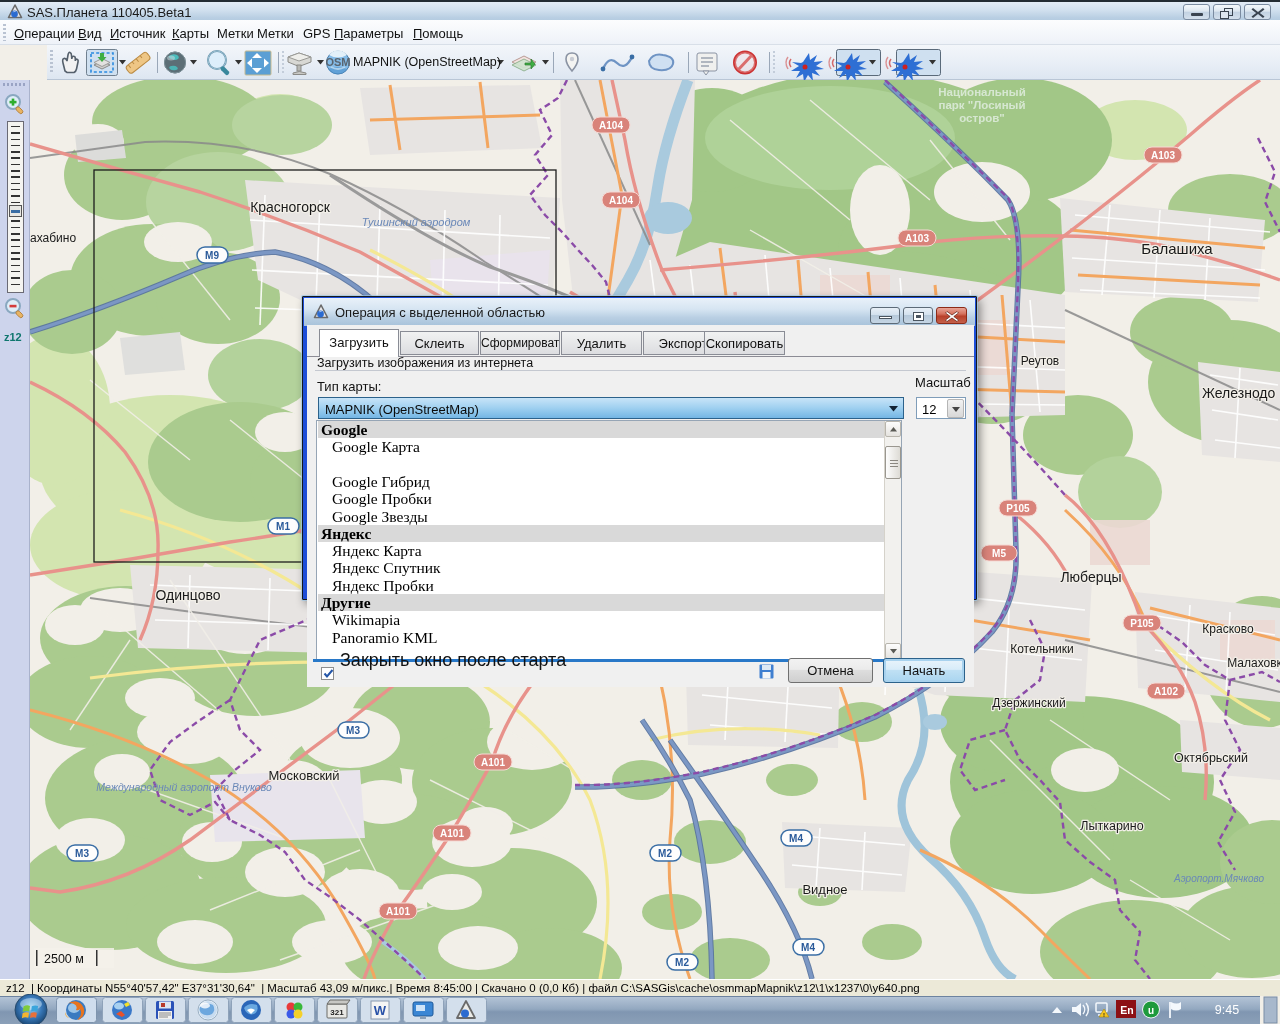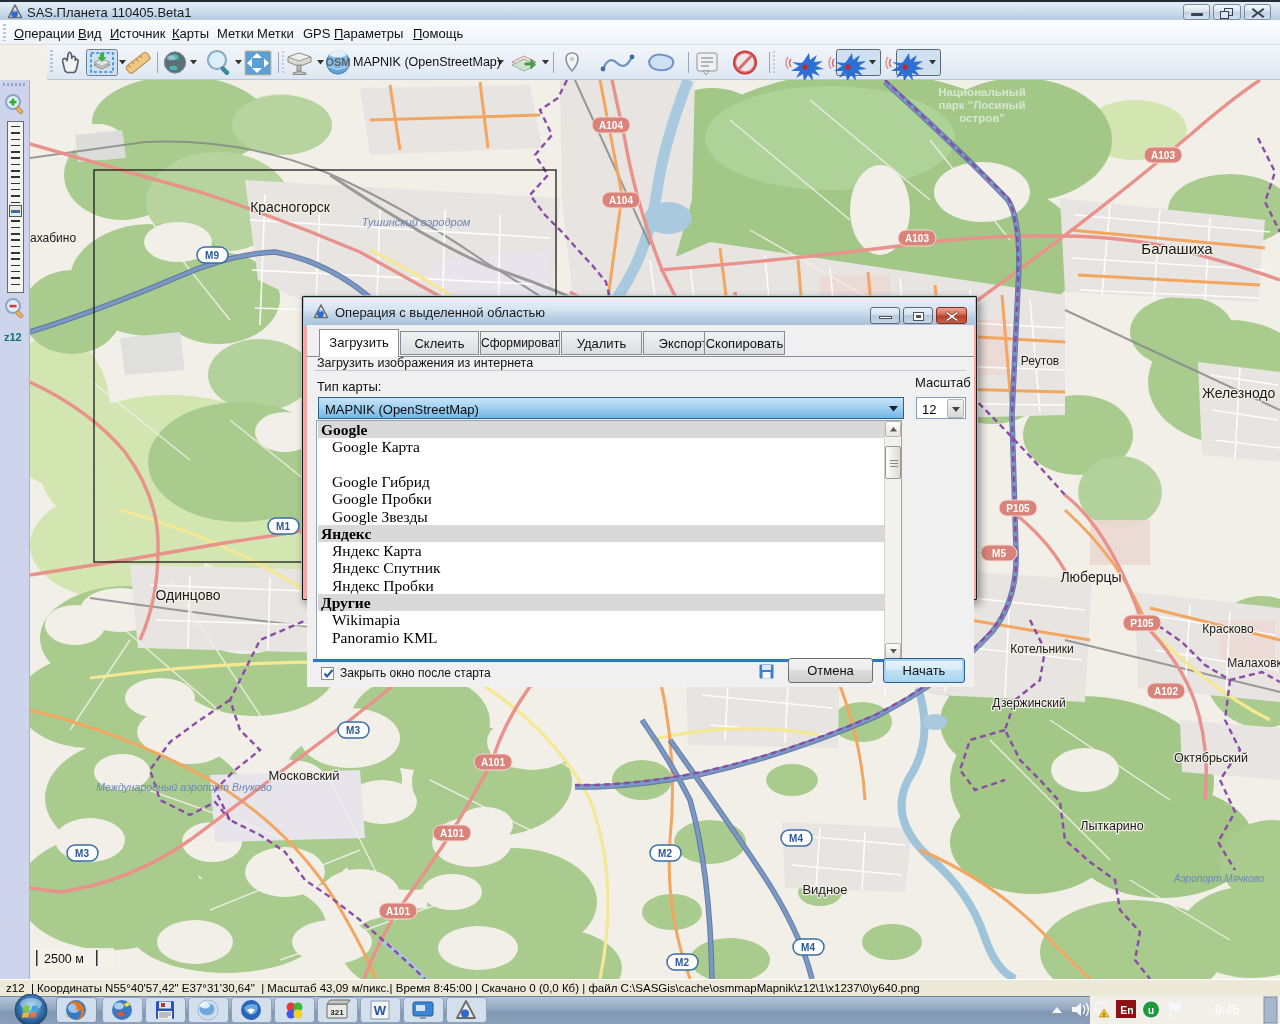--- a/index.html
+++ b/index.html
@@ -28,26 +28,26 @@
 #zslider .ticks { position:absolute; left:3px; top:4px; width:9px; height:162px;
   background:repeating-linear-gradient(180deg,#333 0 1.5px,transparent 1.5px 6.3px); }
 #zthumb { position:absolute; left:1px; top:83px; width:13px; height:12px; background:#e8e8e4; border:1px solid #555; }
 #zthumb .bl { position:absolute; left:1px; top:4px; width:9px; height:3px; background:#3a6ea5; }
 .zlabel { position:absolute; left:4px; top:251px; font-size:11px; font-weight:bold; color:#0f766e; }
 
 #statusbar { position:absolute; left:0; top:979px; width:1280px; height:17px; background:#ece9d8;
   border-top:1px solid #fff; font-size:11.5px; color:#000; }
 #statusbar .st { position:absolute; top:2px; white-space:nowrap; }
 
-#taskbar { position:absolute; left:0; top:996px; width:1090px; height:28px;
+#taskbar { position:absolute; left:0; top:996px; width:1260px; height:28px;
   background:linear-gradient(180deg,#b3c3d6 0%,#93a8c0 45%,#8096b1 55%,#8ba0b8 100%);
   border-top:1px solid #6d83a0; }
 
 #dlg { position:absolute; left:302px; top:296px; width:675px; height:304px;
-  border:1px solid #15191c; background:#fca5a5; border-radius:1px;
+  border:1px solid #15191c; background:#1d4ed8; border-radius:1px;
   box-shadow:0 0 0 1px rgba(160,200,230,0.7), 3px 4px 10px rgba(0,0,0,0.45); }
 #dlgtitle { position:absolute; left:1px; top:1px; width:671px; height:28px;
   background:linear-gradient(180deg,#e9f1f9 0%,#d6e5f2 40%,#b9cfe3 70%,#a7c2da 100%); }
 #dlgtitle .dtext { position:absolute; left:31px; top:7px; font-size:13px; color:#1a1a1a; }
 #dlgclient { position:absolute; left:4px; top:28px; width:667px; height:362px; background:#f0f0f0; }
 .dwb { position:absolute; top:9px; height:17px; border:1px solid #5c6a77; border-radius:3px;
   background:linear-gradient(180deg,#e8eff6 0%,#d3e1ee 45%,#b6c9da 50%,#c5d5e4 100%); }
 .tab { position:absolute; top:6px; height:24px; border:1px solid #898c95; background:linear-gradient(180deg,#f1f2f2,#dcdde0);
   font-size:13px; text-align:center; color:#111; padding-top:4px; }
 .tabsel { position:absolute; top:4px; height:28px; border:1px solid #898c95; border-bottom:none; background:#fff;
@@ -815,21 +815,21 @@
           </div>
         </div>
       </div>
       <div style="position:absolute;left:6px;top:334px;width:594px;height:2.5px;background:#2878c8"></div>
 
       <div style="position:absolute;left:14px;top:342px;width:13px;height:13px;border:1px solid #8e8e8e;background:#fff;">
         <svg style="position:absolute;left:1px;top:1px" width="11" height="10" viewBox="0 0 11 10">
             <path d="M1.5 4.5 L4 7.5 L9.5 1" fill="none" stroke="#2456a8" stroke-width="2"></path>
           </svg>
       </div>
-      <span style="position:absolute;left:33px;top:341px;font-size:12px;color:#111">Закрыть окно после старта</span>
+      <span style="position:absolute;left:33px;top:325px;font-size:18px;color:#111">Закрыть окно после старта</span>
       <svg style="position:absolute;left:452px;top:339px" width="15" height="15" viewBox="0 0 15 15">
         <rect x="0.5" y="0.5" width="14" height="14" rx="1" fill="#3f7fd0"></rect>
         <rect x="3" y="1" width="9" height="5" fill="#dce8f4"></rect>
         <rect x="3.5" y="8" width="8" height="6.5" fill="#f4f6f8"></rect>
       </svg>
       <div class="dbtn" style="left:481px;top:333px;width:85px;">Отмена</div>
       <div class="dbtn" style="left:576px;top:333px;width:82px;border-color:#2c628b;box-shadow:0 0 0 2px #a8d2ee inset;background:linear-gradient(180deg,#eaf4fb 0%,#d8ecf9 45%,#bfe0f4 50%,#a9d5f0 100%)">Начать</div>
     </div>
   </div>
 

